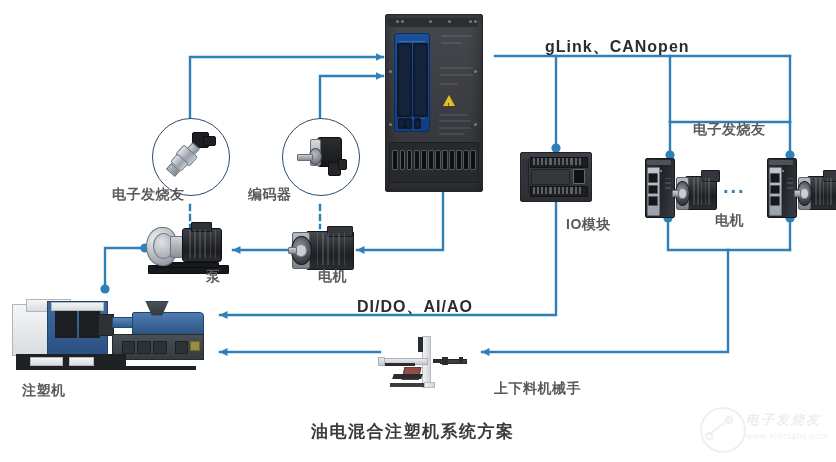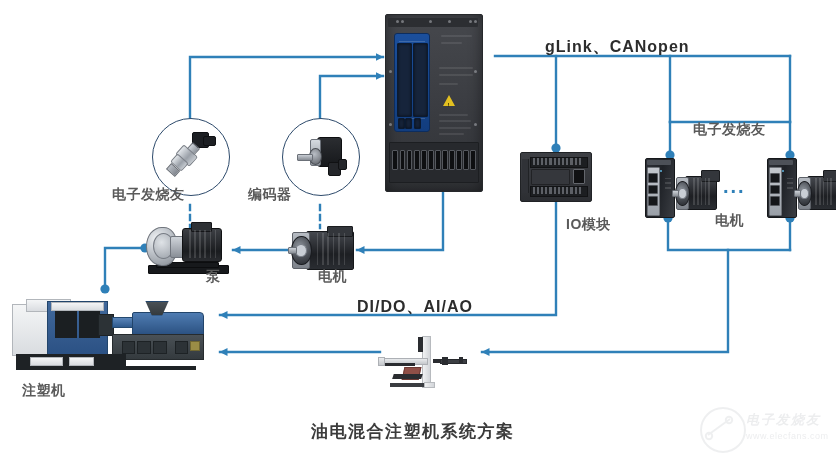--- a/index.html
+++ b/index.html
@@ -461,20 +461,21 @@
          transform:skewX(-18deg);"></div>
     <div class="rb-foot" style="left:12%;bottom:2%;width:34%;height:7%;"></div>
     <div class="rb-col" style="left:44%;bottom:0%;width:9%;height:7%;"></div>
 
     <div class="rb-dark" style="left:53%;top:44%;width:9%;height:7%;"></div>
     <div class="rb-beam" style="left:60%;top:45%;width:24%;height:5%;
          background:#3b3e43;border-color:#26282c;"></div>
     <div class="rb-dark" style="left:62%;top:40%;width:5%;height:15%;"></div>
     <div class="rb-dark" style="left:78%;top:41%;width:4%;height:13%;"></div>
   </div>
+  <div class="lbl lbl-cn" style="left:494px;top:380px;">上下料机械手</div>
 
   <div class="lbl lbl-en" style="left:357px;top:297px;font-size:16px;">DI/DO、AI/AO</div>
   <div class="lbl lbl-en" style="left:545px;top:37px;font-size:16px;">gLink、CANopen</div>
 
   <div class="title" style="left:311px;top:420px;">油电混合注塑机系统方案</div>
 
   <div class="wm" style="left:700px;top:405px;width:136px;height:48px;">
     <div class="wm-ring" style="left:0;top:2px;"></div>
     <svg style="position:absolute;left:4px;top:8px;" width="36" height="30">
       <path d="M4,22 L26,6" stroke="#c9ccd0" stroke-width="2" fill="none"></path>

